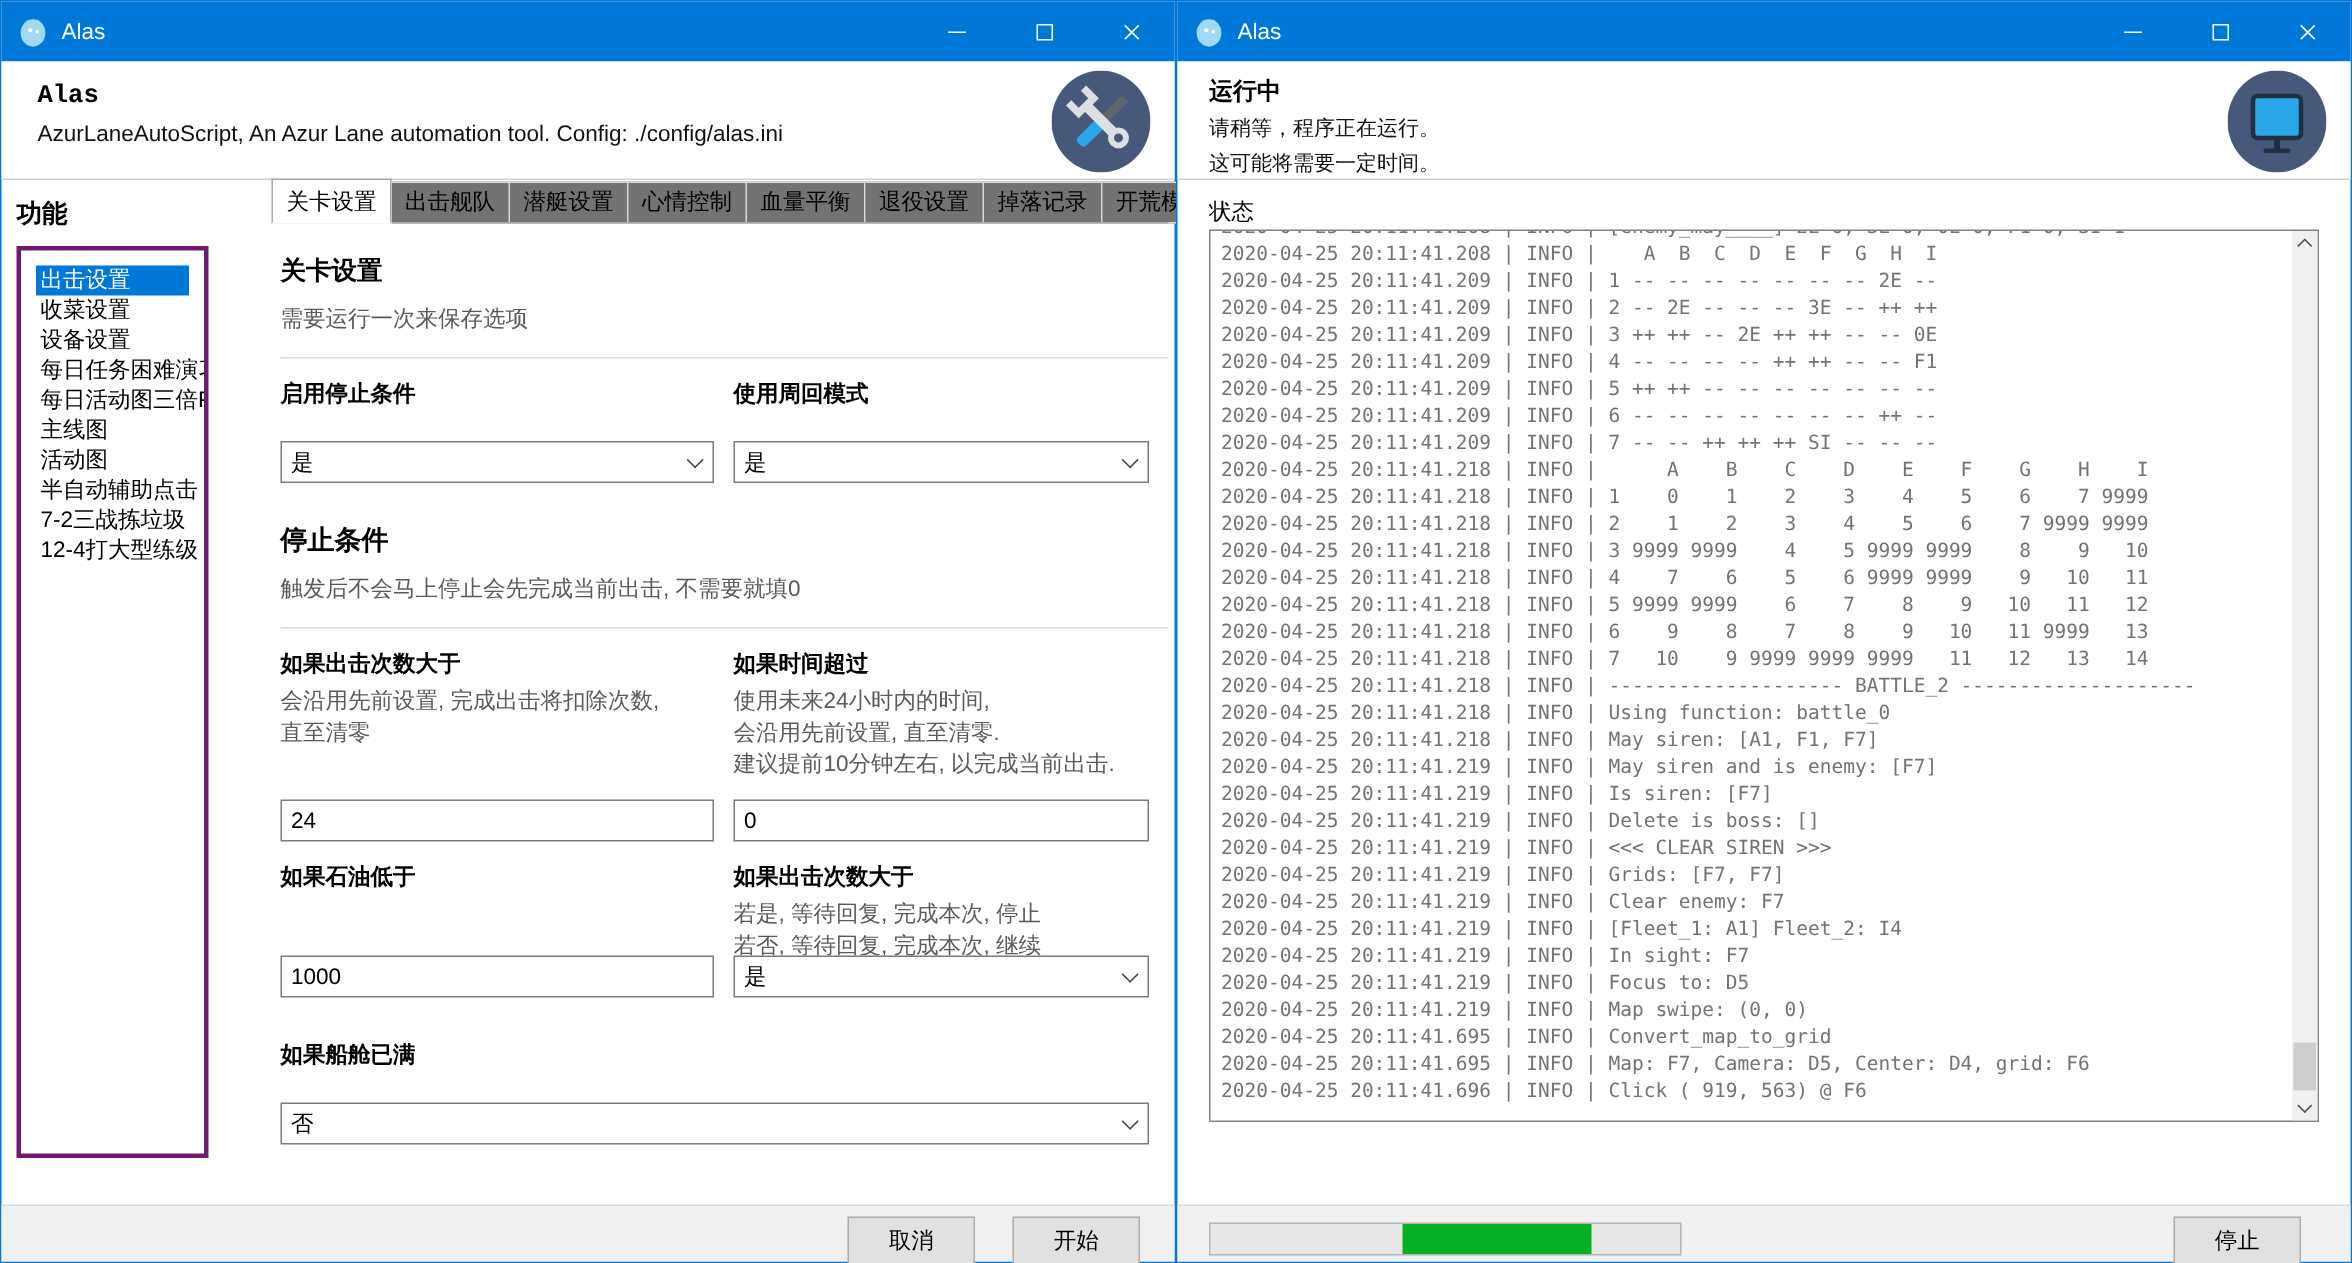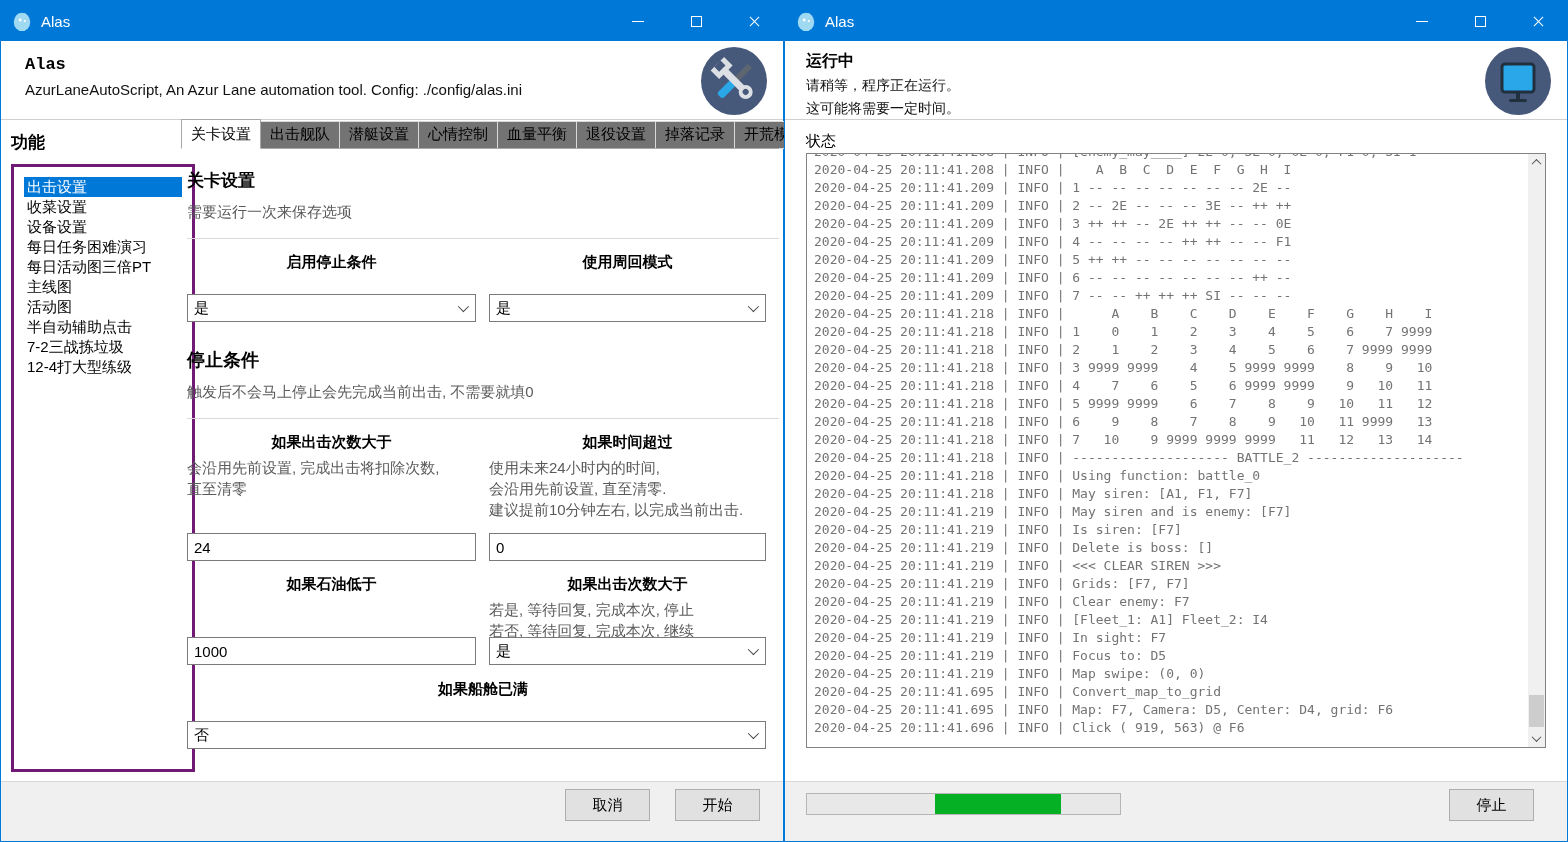--- a/index.html
+++ b/index.html
@@ -29,21 +29,21 @@
   .app-header{position:absolute;top:40px;left:0;right:0;height:79px;background:#fff;
     border-bottom:1px solid #cfcfcf;padding:14px 0 0 24px;}
   .app-header .h-title{font-family:"Liberation Mono",monospace;font-weight:bold;
     font-size:17px;color:#000;}
   .app-header .h-sub{font-size:15px;color:#111;margin-top:7px;}
   .h-title-cn{font-size:16px;font-weight:bold;color:#000;}
   .h-line{font-size:14px;color:#111;margin-top:5px;}
   .header-badge{position:absolute;top:6px;right:16px;width:66px;height:68px;}
 
   
-  .sidebar{position:absolute;left:10px;top:126px;width:184px;}
+  .sidebar{position:absolute;left:10px;top:126px;width:128px;}
   .sidebar-heading{font-size:17px;font-weight:bold;margin:4px 0 10px 0;color:#000;}
   .listbox{border:3px solid #701a75;background:#fff;height:608px;padding:10px;overflow:hidden;}
   .list-item{font-size:15px;line-height:20px;padding:0 3px;color:#000;white-space:nowrap;}
   .list-item.selected{background:#0078d7;color:#fff;}
 
   
   .main{position:absolute;left:180px;top:122px;width:598px;}
   .tab-bar{display:flex;align-items:flex-end;height:26px;}
   .tab{font-size:15px;padding:3px 9px 4px 9px;background:#737373;border:1px solid #d9d9d9;
     border-left-width:0;color:#000;white-space:nowrap;}
@@ -52,33 +52,33 @@
     padding-top:5px;position:relative;z-index:2;}
   .tab-underline{position:absolute;left:0;right:0;top:25px;height:1px;background:#a8a8a8;z-index:1;}
   .content{position:relative;padding:0 0 0 6px;}
   .sec-title{font-size:17px;font-weight:bold;color:#000;margin-top:20px;}
   .sec-sub{font-size:15px;color:#5a5a5a;margin-top:11px;}
   .divider{border:none;border-top:1px solid #d9d9d9;margin:16px 0 0 0;}
   .big-title{font-size:18px;font-weight:bold;color:#000;margin-top:26px;}
   .cols{display:flex;}
   .col-l{width:289px;margin-right:13px;flex:0 0 auto;}
   .col-r{width:277px;flex:0 0 auto;}
-  .f-label{font-size:15px;font-weight:bold;color:#000;text-align:center;}
+  .f-label{font-size:15px;font-weight:bold;color:#000;}
   .f-desc{font-size:15px;color:#5a5a5a;line-height:21px;margin-top:5px;}
   .text-input{width:100%;height:28px;border:1px solid #7a7a7a;font-size:15px;
     padding:0 6px;font-family:"Liberation Sans",sans-serif;color:#000;background:#fff;}
   .select{height:28px;border:1px solid #7a7a7a;background:#fff;display:flex;
     align-items:center;padding:0 24px 0 6px;font-size:15px;position:relative;color:#000;}
   .select .chev{position:absolute;right:9px;top:9px;width:8px;height:8px;
     border-right:1.4px solid #444;border-bottom:1.4px solid #444;transform:rotate(45deg) translateY(-2px);}
   .row-labels{margin-top:14px;}
   .row-inputs{margin-top:0;}
 
   
-  .footer{position:absolute;left:0;right:0;bottom:0;height:60px;background:#f0f0f0;
+  .footer{position:absolute;left:0;right:0;bottom:0;height:38px;background:#f0f0f0;
     border-top:1px solid #d9d9d9;padding-left:20px;}
   .btn{position:absolute;top:7px;width:85px;height:32px;background:#e1e1e1;
     border:1px solid #adadad;font-size:15px;display:flex;align-items:center;
     justify-content:center;color:#000;}
 
   
   .status-label{position:absolute;left:21px;top:131px;font-size:15px;color:#000;}
   .log-box{position:absolute;left:21px;top:152px;width:740px;height:595px;
     border:1px solid #828282;background:#fff;overflow:hidden;}
   .log-clip{position:absolute;left:0;top:0;right:17px;bottom:0;overflow:hidden;}
@@ -231,21 +231,21 @@
         </div>
       </div>
       <div class="cols">
         <div class="col-l"><input class="text-input" type="text" value="1000" style=""></div>
         <div class="col-r select">
           <span>是</span>
           <span class="chev"></span>
         </div>
       </div>
 
-      <div class="f-label" style="margin-top:15px;">如果船舱已满</div>
+      <div class="f-label" style="margin-top:29px;">如果船舱已满</div>
       <div class="select" style="margin-top:22px;width:579px;">
         <span>否</span>
         <span class="chev"></span>
       </div>
     </div>
   </div>
 
   <div class="footer">
     <div class="btn" style="right:133px;">取消</div>
     <div class="btn" style="right:23px;">开始</div>

